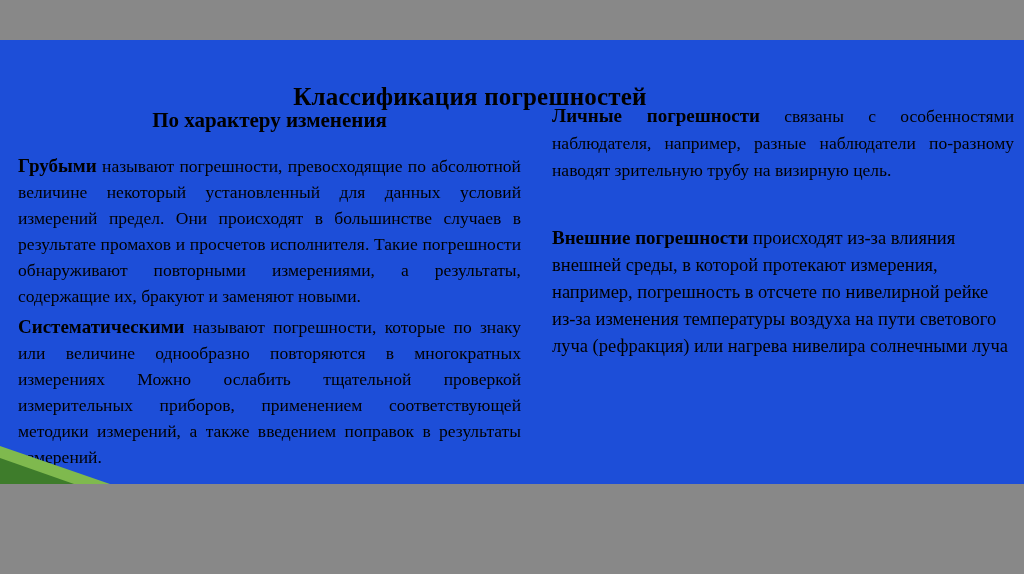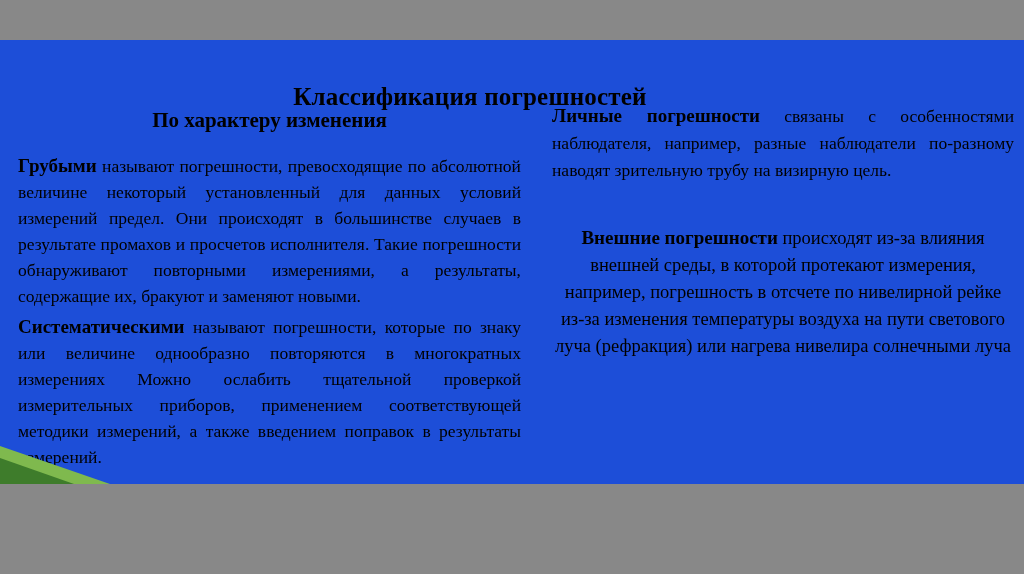--- a/index.html
+++ b/index.html
@@ -34,21 +34,21 @@
     text-align: justify;
   }
   .col-right .para { line-height: 27px; }
   .term {
     font-weight: bold;
     font-size: 19px;
   }
   .para.p-gap-sm { margin-top: 5px; }
   .para.p-gap-md { margin-top: 14px; }
   .para.p-gap-lg { margin-top: 40px; }
-  .para.ragged { text-align: center; }
+  .para.ragged { text-align: left; }
   .col-left  .para.ragged { font-size: 18px; }
   .col-right .para.ragged { font-size: 18.5px; }
   .corner-decoration {
     position: absolute;
     left: 0; bottom: 0;
     width: 110px; height: 44px;
     pointer-events: none;
   }
 </style>
 </head>

